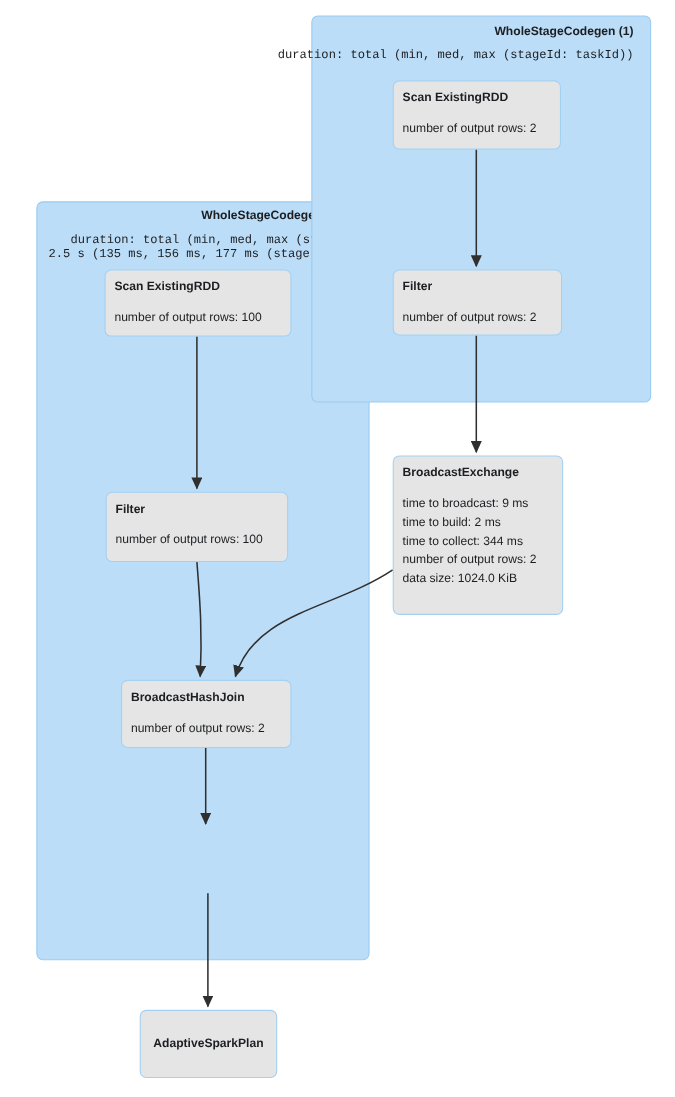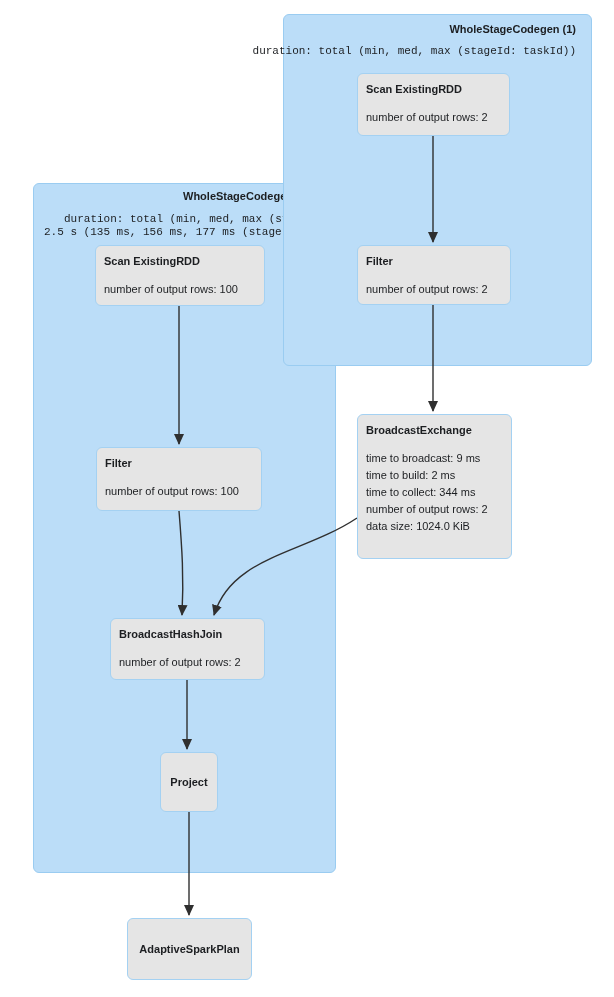--- a/index.html
+++ b/index.html
@@ -167,21 +167,18 @@
     </div>
   </div>
 
   <div class="node n-bhj">
     <div class="node-title">BroadcastHashJoin</div>
     <div class="node-metrics">
       <div class="metric">number of output rows: 2</div>
     </div>
   </div>
 
-  <div class="node n-project node-center">
-    <div class="node-title">Project</div>
-  </div>
 
   <div class="node n-asp node-center">
     <div class="node-title">AdaptiveSparkPlan</div>
   </div>
 
 </div>
 
 </body></html>

